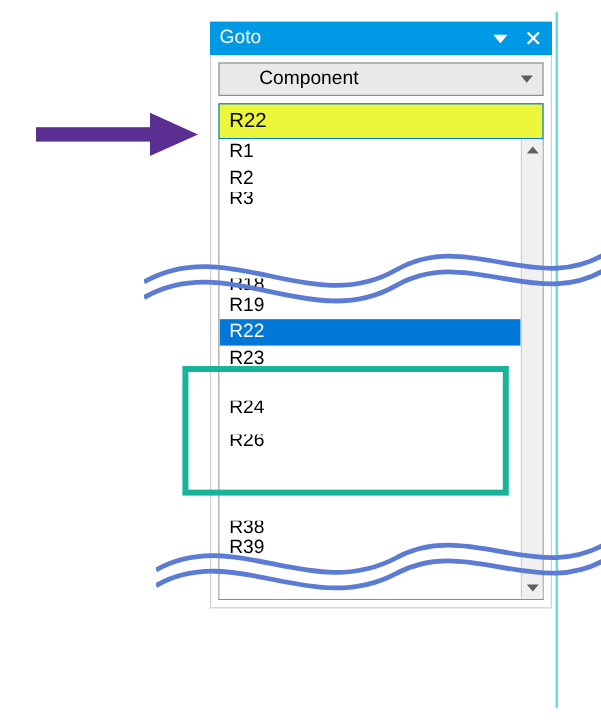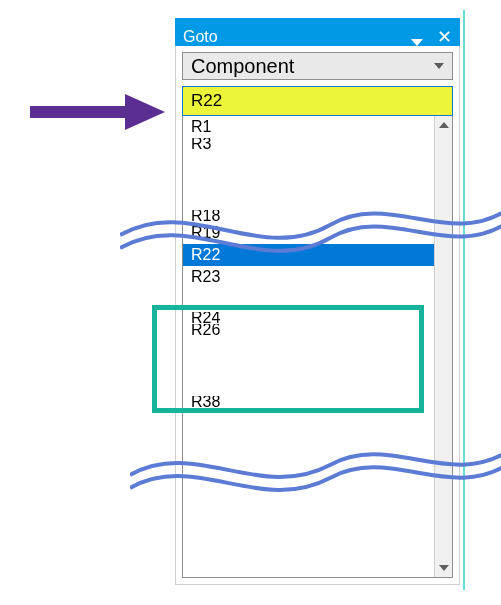--- a/index.html
+++ b/index.html
@@ -23,21 +23,21 @@
   .panel {
     position: absolute;
     left: 175px;
     top: 18px;
     width: 285px;
     box-sizing: border-box;
     background: #ffffff;
   }
   .titlebar {
     display: flex;
-    align-items: flex-end;
+    align-items: center;
     height: 28px;
     background: #0099e5;
     color: #ffffff;
     padding: 0 8px;
     user-select: none;
   }
   .titlebar .title {
     flex: 1 1 auto;
     font-size: 16px;
   }
@@ -64,21 +64,21 @@
     align-items: center;
     height: 28px;
     border: 1px solid #8e8e8e;
     background: #e9e9e9;
     padding: 0 8px;
     box-sizing: border-box;
     color: #000;
     user-select: none;
     margin-bottom: 6px;
   }
-  .combo .label { flex: 1 1 auto; font-size: 20px; }
+  .combo .label { flex: 1 1 auto; font-size: 16px; margin-left: 25px; }
   .combo .chev {
     width: 0; height: 0;
     border-left: 5px solid transparent;
     border-right: 5px solid transparent;
     border-top: 6px solid #5c5c5c;
   }
   .search {
     width: 100%;
     height: 30px;
     box-sizing: border-box;
@@ -91,21 +91,21 @@
     outline: none;
     margin-bottom: 0;
   }
 
   .listwrap {
     position: relative;
     display: flex;
     border: 1px solid #8e8e8e;
     border-top: none;
     box-sizing: border-box;
-    height: 462px;
+    height: 384px;
   }
   .list {
     flex: 1 1 auto;
     overflow: hidden;
     background: #ffffff;
   }
   .list .item {
     height: 22px;
     line-height: 22px;
     padding: 0 8px;
@@ -203,30 +203,32 @@
     </div>
     <div class="body">
       <div class="combo">
         <span class="label">Component</span>
         <span class="chev"></span>
       </div>
       <input class="search" value="R22" style="">
       <div class="listwrap">
         <div class="list" id="list">
             <div class="item">R1</div>
+            <div class="item">R2</div>
             <div class="item" style="height: 12px; line-height: 12px; overflow: hidden;">R3</div>
             <div style="height: 60px;"></div>
             <div class="item" style="height: 12px; line-height: 12px; overflow: hidden;">R18</div>
             <div class="item">R19</div>
             <div class="item selected">R22</div>
             <div class="item">R23</div>
             <div class="item" style="height: 12px; line-height: 12px; overflow: hidden; margin-top: 24px;">R24</div>
-            <div class="item" style="height: 12px; line-height: 12px; overflow: hidden;">R26</div>
+            <div class="item" style="height: 12px; line-height: 12px; overflow: hidden; margin-top: 16px;">R26</div>
             <div style="height: 60px;"></div>
             <div class="item" style="height: 12px; line-height: 12px; overflow: hidden;">R38</div>
+            <div class="item">R39</div>
           </div>
         <div class="scrollbar">
           <div class="sb-arrow up">
               <div class="tri-up"></div>
             </div>
           <div class="sb-arrow down">
               <div class="tri-down"></div>
             </div>
         </div>
       </div>

